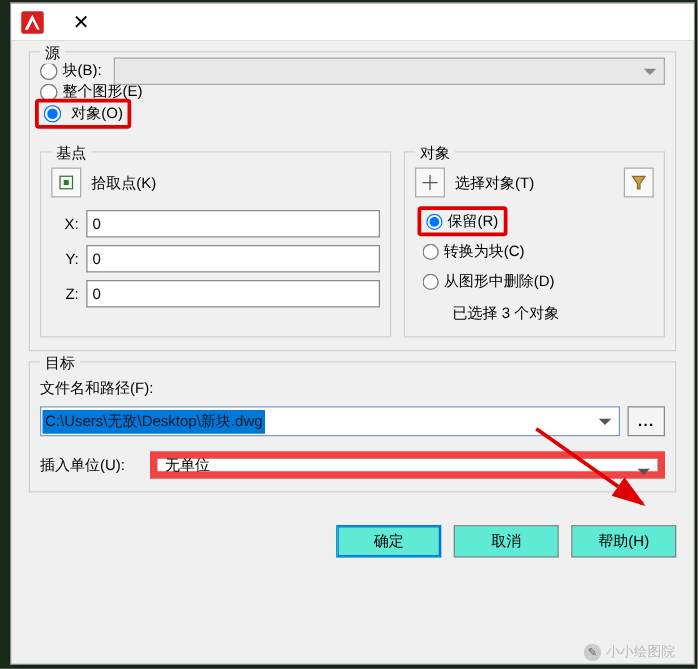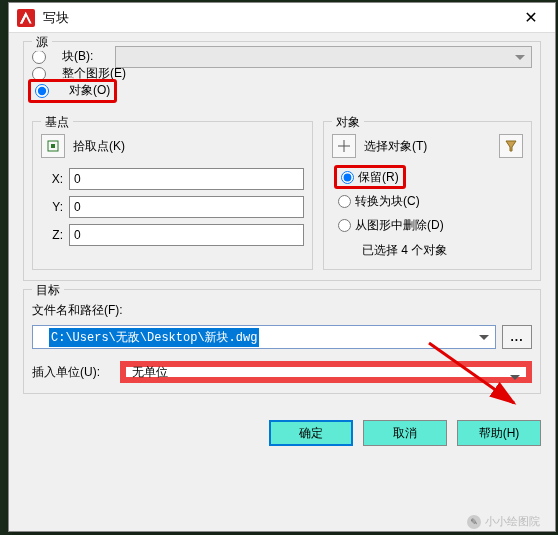--- a/index.html
+++ b/index.html
@@ -6,21 +6,21 @@
 body { font-family: "Microsoft YaHei", SimSun, sans-serif; font-size: 12px; background: #1a2a1a; width: 558px; height: 535px; position: relative; overflow: hidden; }
 .dialog { position: absolute; left: 8px; top: 2px; width: 548px; height: 530px; background: #f0f0f0; border: 1px solid #888; box-shadow: 2px 2px 6px rgba(0,0,0,0.3); }
 .titlebar { height: 30px; background: #fff; display: flex; align-items: center; padding: 0 2px 0 8px; border-bottom: 1px solid #ddd; }
 .app-icon { width: 18px; height: 18px; background: #d62020; border-radius: 2px; position: relative; margin-right: 8px; }
 .app-icon::before { content: ""; position: absolute; left: 3px; top: 3px; width: 0; height: 0; border-left: 6px solid #fff; border-right: 6px solid transparent; border-bottom: 12px solid #fff; clip-path: polygon(0 100%, 50% 0, 100% 100%, 80% 100%, 50% 40%, 20% 100%); }
 .title-txt { flex: 1; font-size: 13px; }
 .close-btn { width: 44px; height: 28px; display: flex; align-items: center; justify-content: center; font-size: 16px; cursor: pointer; }
 .body { padding: 8px 14px; }
 .fieldset { border: 1px solid #d0d0d0; padding: 6px 8px 10px; margin-bottom: 8px; position: relative; }
 .fieldset > .legend { position: absolute; top: -8px; left: 8px; background: #f0f0f0; padding: 0 4px; font-size: 12px; }
-.radio-row { display: flex; align-items: center; height: 17px; gap: 16px; }
+.radio-row { display: flex; align-items: center; height: 17px; gap: 4px; }
 .radio-row input[type=radio] { width: 14px; height: 14px; }
 .block-combo { flex: 1; height: 22px; background: #e8e8e8; border: 1px solid #aaa; margin-left: 6px; position: relative; }
 .block-combo::after { content: ""; position: absolute; right: 6px; top: 8px; border: 5px solid transparent; border-top-color: #888; }
 .hl-red { border: 3px solid #e00000; border-radius: 3px; padding: 0 4px; margin-left: -4px; display: inline-flex; align-items: center; height: 24px; }
 .inner-grid { display: flex; gap: 10px; margin-top: 22px; }
 .bp-box, .obj-box { position: relative; border: 1px solid #d0d0d0; padding: 8px 8px 10px; }
 .bp-box { flex: 1; }
 .obj-box { width: 209px; }
 .inner-legend { position: absolute; top: -8px; left: 8px; background: #f0f0f0; padding: 0 4px; }
 .icon-btn { width: 24px; height: 24px; border: 1px solid #aaa; background: #f8f8f8; display: inline-flex; align-items: center; justify-content: center; cursor: pointer; font-size: 12px; }
@@ -28,40 +28,39 @@
 .coord-row { display: flex; align-items: center; gap: 6px; margin: 6px 0; }
 .coord-row label { width: 22px; text-align: right; }
 .coord-row input { flex: 1; height: 22px; border: 1px solid #888; padding: 0 4px; font-size: 12px; background: #fff; }
 .obj-top { display: flex; align-items: center; gap: 8px; margin: 4px 0 8px; }
 .obj-top .spacer { flex: 1; }
 .obj-radio { display: flex; align-items: center; gap: 4px; height: 22px; margin: 2px 0 2px 6px; }
 .obj-status { margin: 6px 0 0 30px; }
 .dest-row { margin: 6px 0; }
 .path-row { display: flex; align-items: center; gap: 6px; margin: 4px 0 12px; }
 .path-combo { flex: 1; height: 24px; border: 1px solid #7a9acc; background: #fff; display: flex; align-items: center; position: relative; }
-.path-sel { background: #0078d7; color: #ffffff; padding: 1px 2px; margin: 16px; font-family: Liberation Mono, monospace; font-size: 12px; }
+.path-sel { background: #0078d7; color: #0f172a; padding: 1px 2px; margin: 1px; font-family: Liberation Sans, sans-serif; font-size: 12px; }
 .path-combo::after { content: ""; position: absolute; right: 6px; top: 9px; border: 5px solid transparent; border-top-color: #555; }
 .browse-btn { width: 30px; height: 24px; border: 1px solid #888; background: #f4f4f4; display: flex; align-items: center; justify-content: center; cursor: pointer; font-weight: bold; letter-spacing: 1px; }
 .unit-row { display: flex; align-items: center; gap: 20px; }
 .unit-combo { flex: 1; height: 22px; border: 6px solid #ef4444; background: #fff; display: flex; align-items: center; padding: 0 6px; position: relative; }
 .unit-combo::after { content: ""; position: absolute; right: 6px; top: 8px; border: 5px solid transparent; border-top-color: #555; }
 .btn-row { display: flex; justify-content: flex-end; gap: 10px; padding: 10px 14px; }
 .btn { min-width: 84px; height: 26px; border: 1px solid #888; background: #5eead4; display: flex; align-items: center; justify-content: center; cursor: pointer; font-size: 12px; }
 .btn.primary { border: 1px solid #0078d7; box-shadow: 0 0 0 1px #0078d7 inset; }
 .arrow { position: absolute; pointer-events: none; }
 .watermark { position: absolute; right: 18px; bottom: 6px; color: #bbb; font-size: 11px; display:flex; align-items:center; gap:4px;}
 .wm-icon { width:14px; height:14px; border-radius:50%; background:#ccc; display:inline-flex;align-items:center;justify-content:center;font-size:9px;color:#666;}
 </style>
 </head>
 <body>
 
 <div class="dialog">
   <div class="titlebar">
     <span class="app-icon"></span>
-    <span class="title-txt">写块</span>
     <div class="close-btn">✕</div>
   </div>
 
   <div class="body">
 
     <div class="fieldset">
       <span class="legend">源</span>
 
       <div class="radio-row">
         <input type="radio" name="src" style="">
@@ -70,21 +69,21 @@
       </div>
 
       <div class="radio-row">
         <input type="radio" name="src" style="">
         <span>整个图形(E)</span>
       </div>
 
       <div class="radio-row">
         <span class="hl-red">
           <input type="radio" name="src" checked="" style="">
-          <span style="margin-left:20px;">对象(O)</span>
+          <span style="margin-left:8px;">对象(O)</span>
         </span>
       </div>
 
       <div class="inner-grid">
 
         <div class="bp-box">
           <span class="inner-legend">基点</span>
           <div class="pick-row">
             <span class="icon-btn">
               <svg width="14" height="14">
@@ -132,21 +131,21 @@
             </span>
           </div>
           <div class="obj-radio">
             <input type="radio" name="obj" style="">
             <span>转换为块(C)</span>
           </div>
           <div class="obj-radio">
             <input type="radio" name="obj" style="">
             <span>从图形中删除(D)</span>
           </div>
-          <div class="obj-status">已选择 4 个对象</div>
+          <div class="obj-status">已选择 3 个对象</div>
         </div>
       </div>
     </div>
 
     <div class="fieldset">
       <span class="legend">目标</span>
       <div class="dest-row">文件名和路径(F):</div>
       <div class="path-row">
         <div class="path-combo">
           <span class="path-sel">C:\Users\无敌\Desktop\新块.dwg</span>

